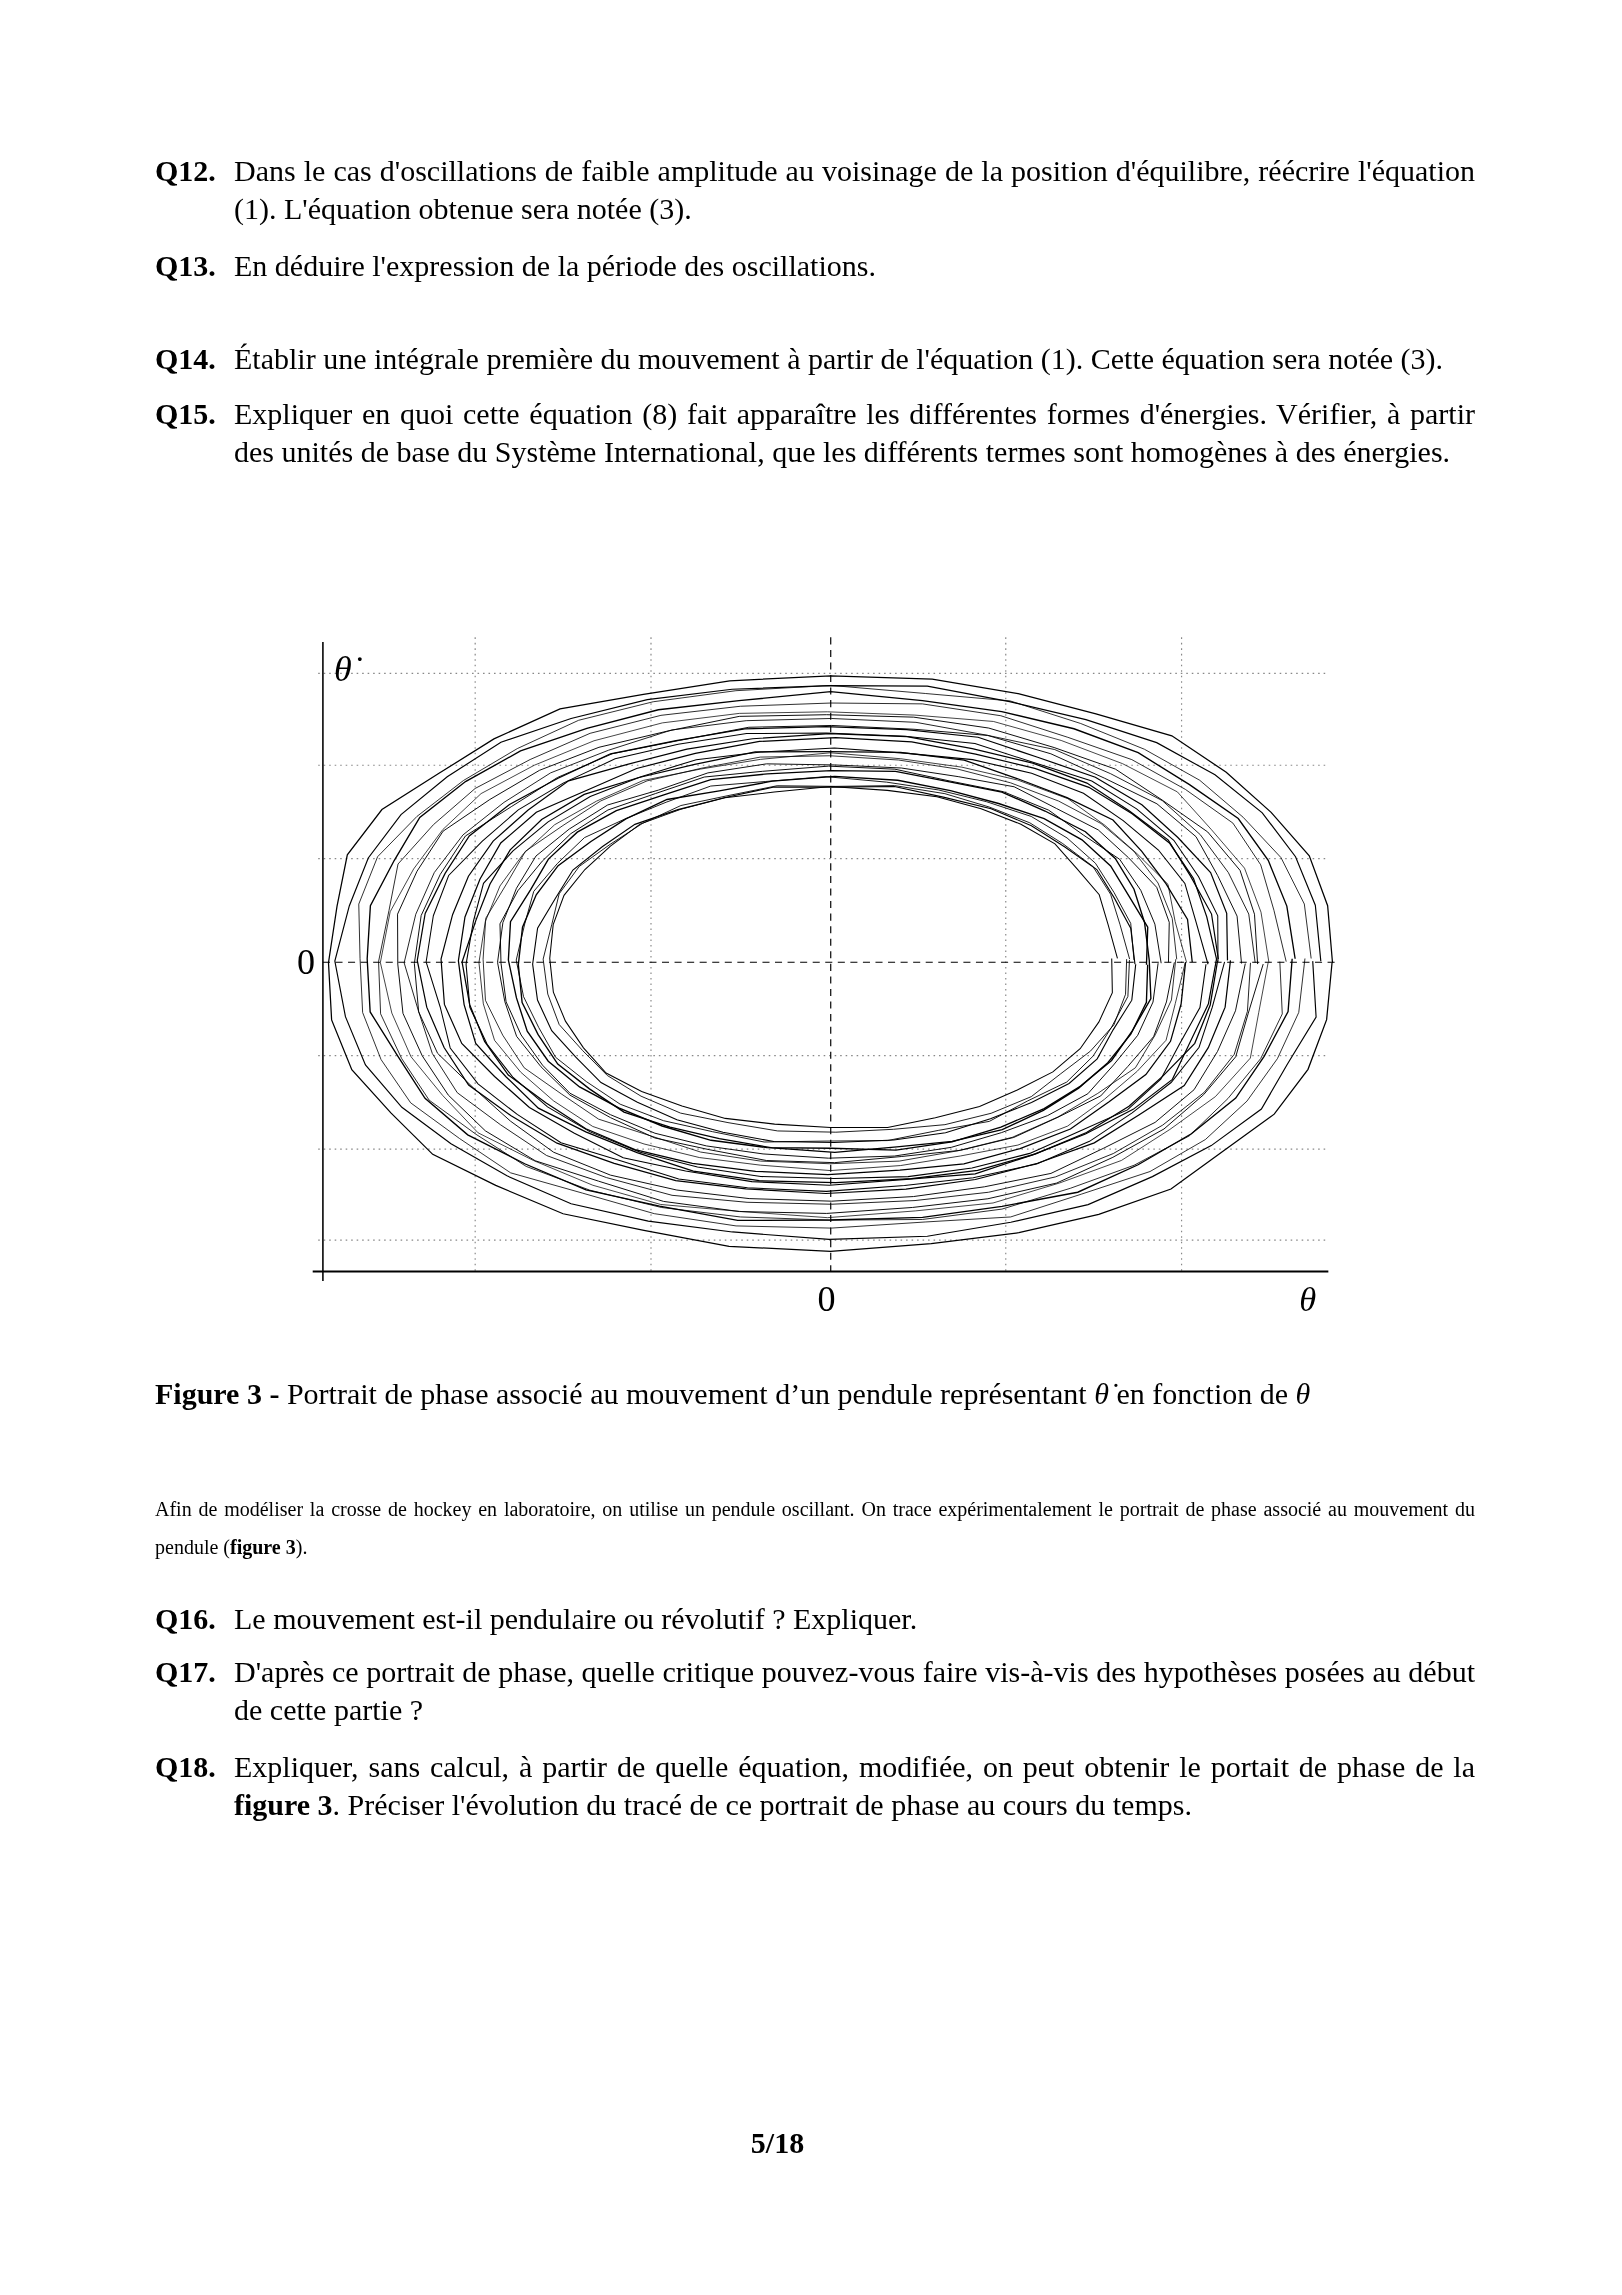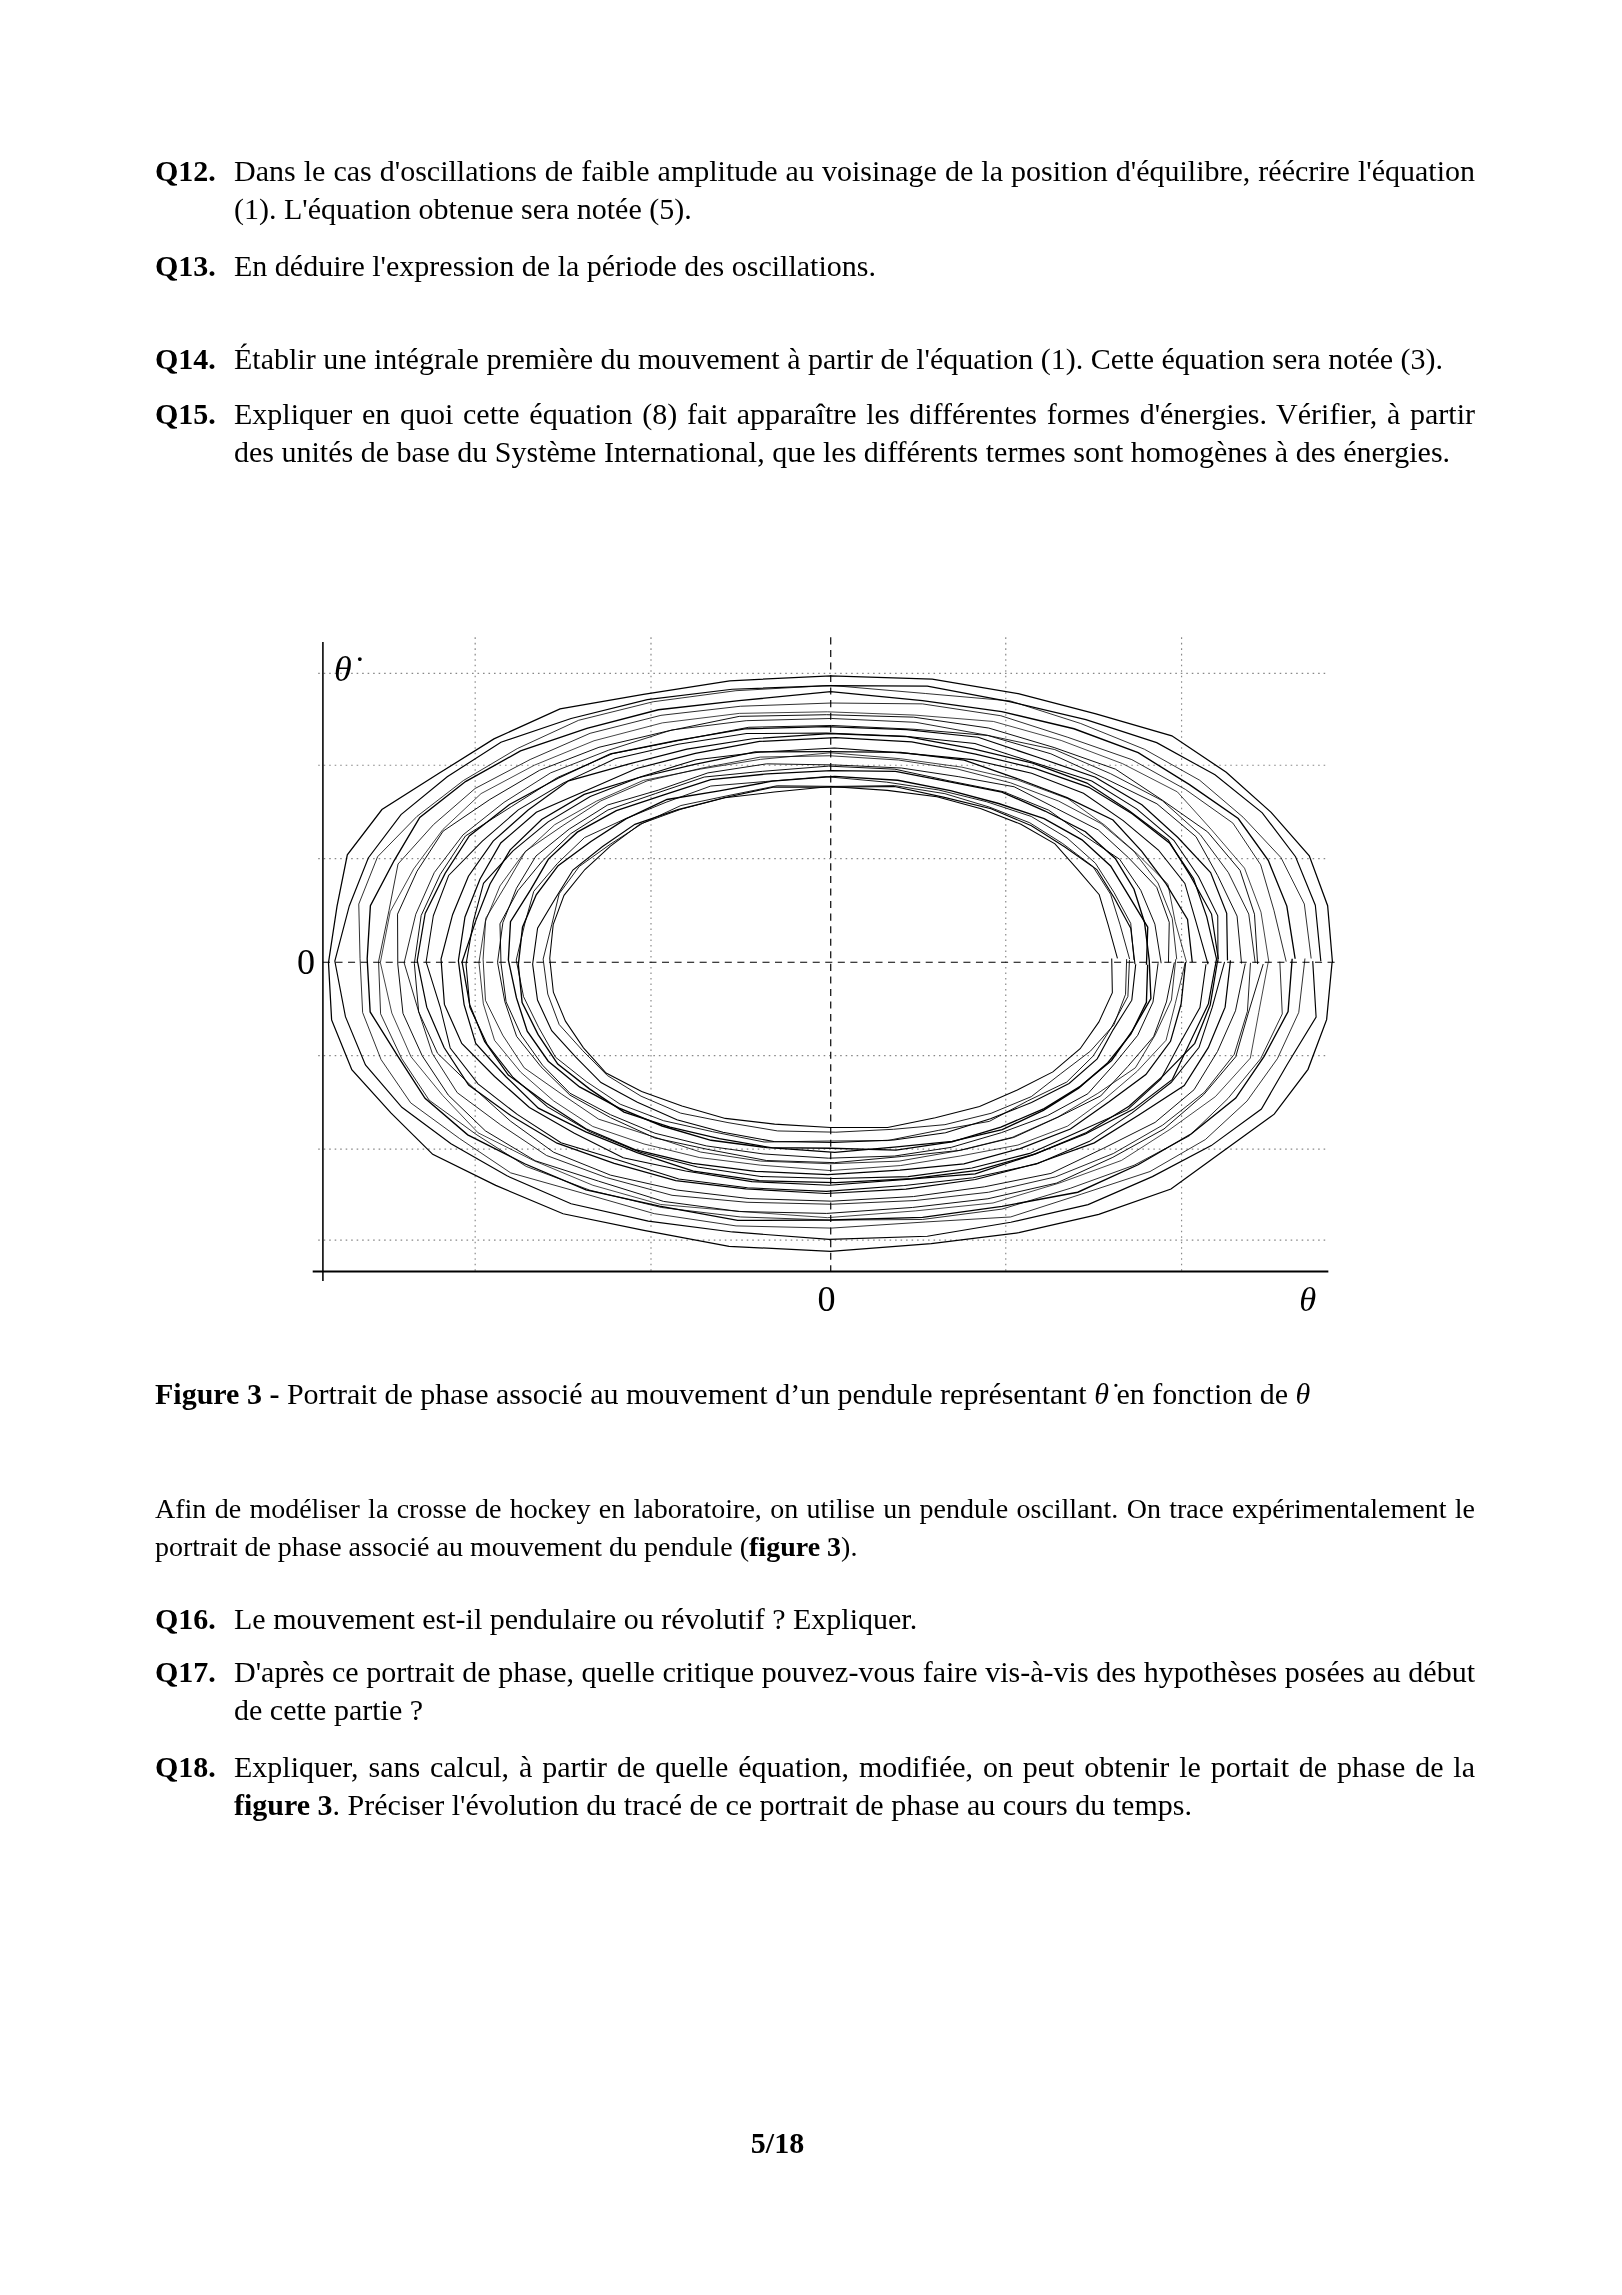--- a/index.html
+++ b/index.html
@@ -1,35 +1,35 @@
 <!DOCTYPE html>
 <html style="font-size:12.6px"><head>
 <meta charset="utf-8">
 <style>
   html, body { margin: 0; padding: 0; background: #ffffff; }
   body { width: 1623px; height: 2295px; position: relative; overflow: hidden;
          font-family: "Liberation Serif", "DejaVu Serif", serif; color: #000; }
   .q { position: absolute; left: 155px; width: 1320px; font-size: 30px; line-height: 38px; }
   .q .num { position: absolute; left: 0; top: 0; font-weight: bold; text-align: center; }
   .q .body { margin-left: 79px; text-align: justify; text-align-last: left; }
-  .para { position: absolute; left: 155px; width: 1320px; font-size: 28px; line-height: 38px;
+  .para { position: absolute; left: 155px; width: 1320px; font-size: 20px; line-height: 38px;
           text-align: justify; text-align-last: left; }
   .caption { position: absolute; left: 155px; top: 1375px; font-size: 30px; line-height: 38px; white-space: nowrap; }
   .caption b { font-weight: bold; }
   .page-num { position: absolute; left: 0; width: 1555px; top: 2126px; text-align: center;
               font-weight: bold; font-size: 30px; }
   #figure { position: absolute; left: 0; top: 0; }
   .ax-label { font-family: "Liberation Serif", "DejaVu Serif", serif; }
 </style>
 </head>
 <body>
 
 <div class="q" style="top:152px;">
   <span class="num">Q12.</span>
-  <div class="body">Dans le cas d'oscillations de faible amplitude au voisinage de la position d'équilibre, réécrire l'équation (1). L'équation obtenue sera notée (5).</div>
+  <div class="body">Dans le cas d'oscillations de faible amplitude au voisinage de la position d'équilibre, réécrire l'équation (1). L'équation obtenue sera notée (3).</div>
 </div>
 <div class="q" style="top:247px;">
   <span class="num">Q13.</span>
   <div class="body">En déduire l'expression de la période des oscillations.</div>
 </div>
 <div class="q" style="top:300px;margin-top:40px;">
   <span class="num">Q14.</span>
   <div class="body">Établir une intégrale première du mouvement à partir de l'équation (1). Cette équation sera notée (3).</div>
 </div>
 <div class="q" style="top:395px;">

